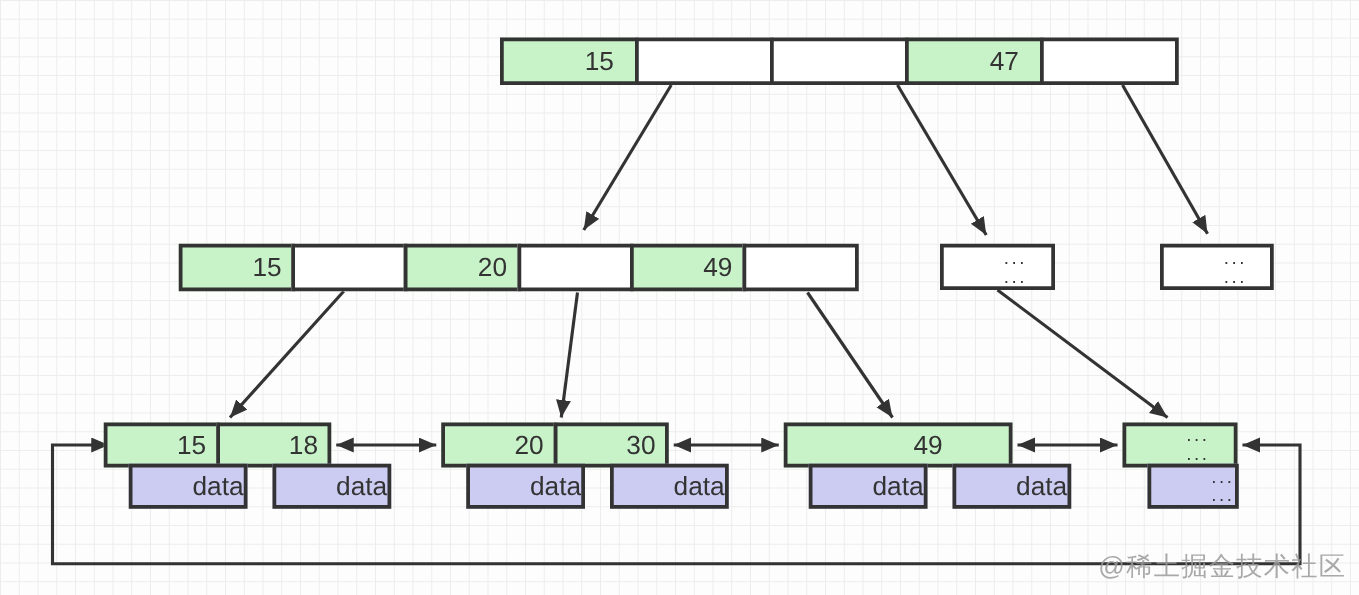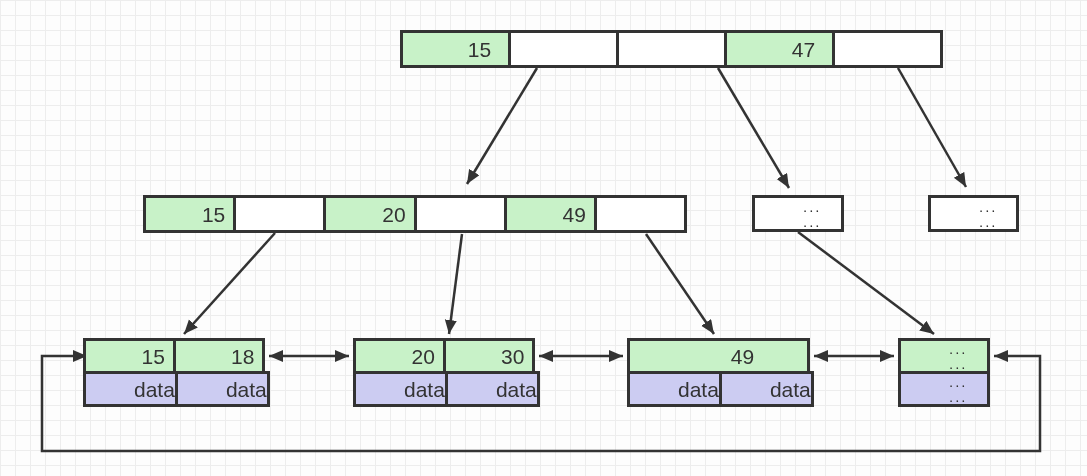--- a/index.html
+++ b/index.html
@@ -16,21 +16,21 @@
   .edges line,.edges polyline{stroke:#333;stroke-width:2.5;fill:none;}
 
   .node{position:absolute;display:flex;z-index:2;box-sizing:border-box;}
   .cell{
     flex:1;box-sizing:border-box;border:3px solid #333;background:#fff;
     display:flex;align-items:center;justify-content:center;
     font-size:21px;color:#333;line-height:1;padding-left:48px;
   }
   .cell + .cell{margin-left:-3px;}
   .cell.key{background:#c8f2c8;}
-  .cell.data{background:#ccccf2;}
+  .cell.data{background:#ccccf2;margin-left:20px;}
   .cell.dots{font-size:15px;letter-spacing:2px;color:#333;}
 
   
   .root-node{left:400px;top:30px;width:543px;height:38px;}
   
   .internal-node{left:143px;top:195px;width:544px;height:38px;}
   
   .stub-node{height:37px;}
   .stub-1{left:752px;top:195px;width:92px;}
   .stub-2{left:928px;top:195px;width:91px;}
@@ -142,13 +142,14 @@
 
   <div class="leaf leaf-4">
     <div class="row">
       <div class="cell key dots">... ...</div>
     </div>
     <div class="row">
       <div class="cell data dots">... ...</div>
     </div>
   </div>
 
+  <div class="watermark">@稀土掘金技术社区</div>
 </div>
 
 </body></html>

